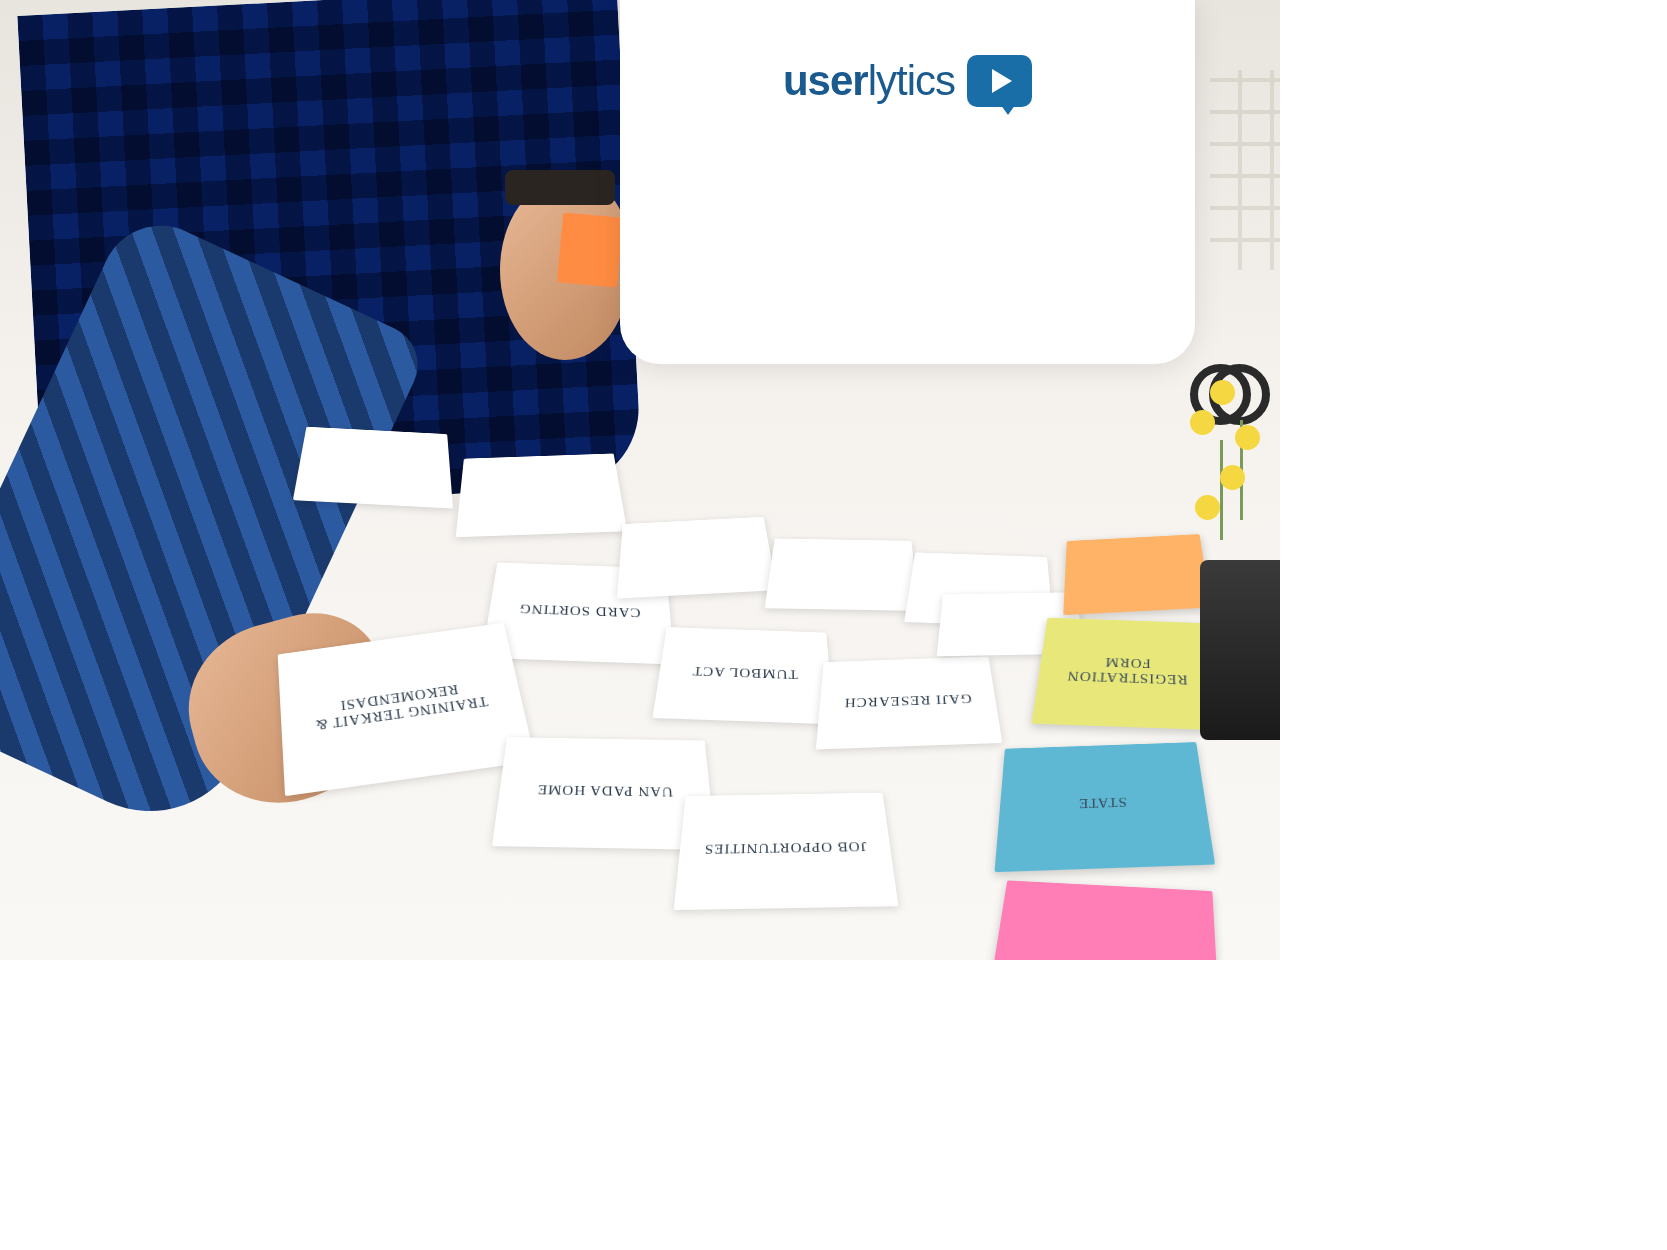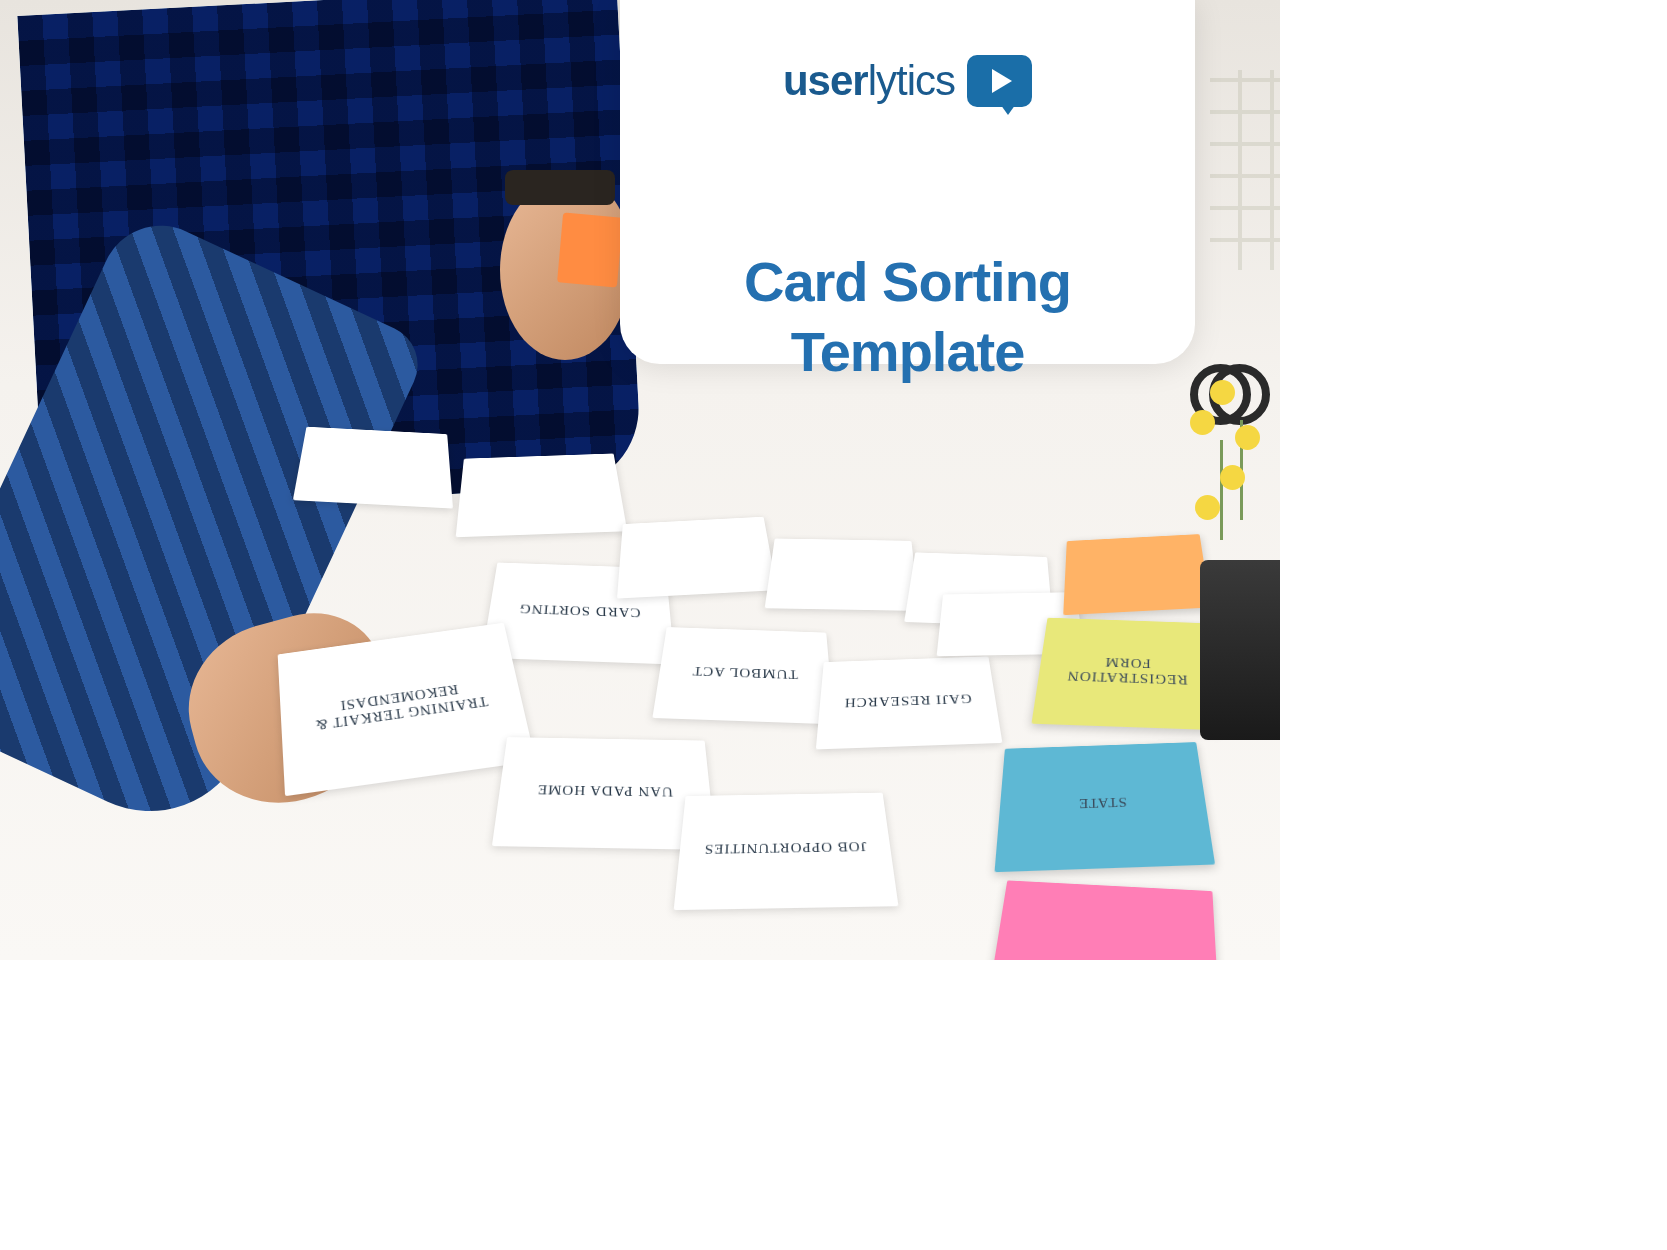--- a/index.html
+++ b/index.html
@@ -395,14 +395,13 @@
 
 <div class="overlay-panel">
   <div class="logo-container">
     <div class="logo-text">
       <span class="bold">user</span><span class="light">lytics</span>
     </div>
     <div class="logo-icon">
       <div class="play-triangle"></div>
     </div>
   </div>
-  <h1 class="panel-title">Card Sorting Template</h1>
 </div>
 
 </body></html>

